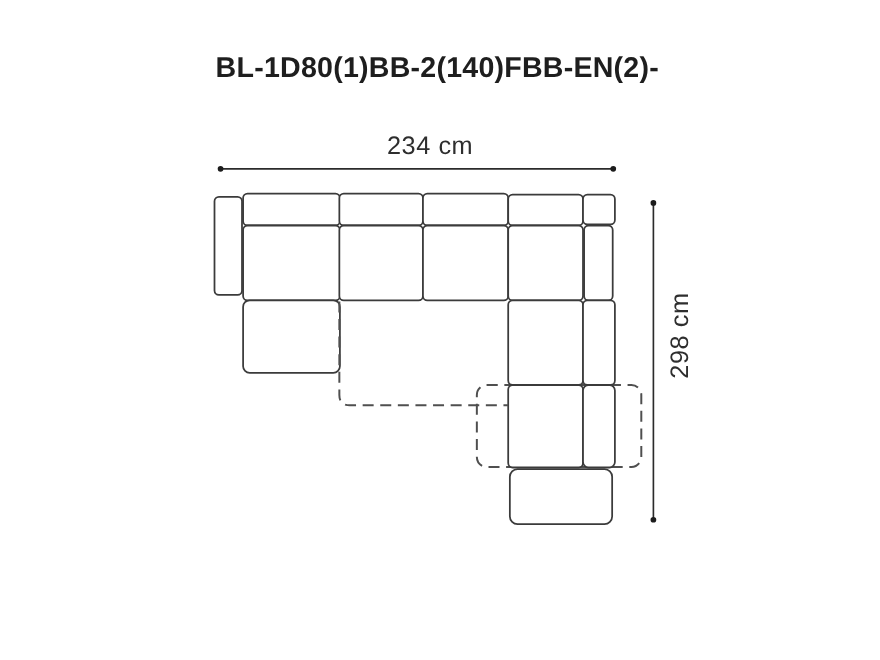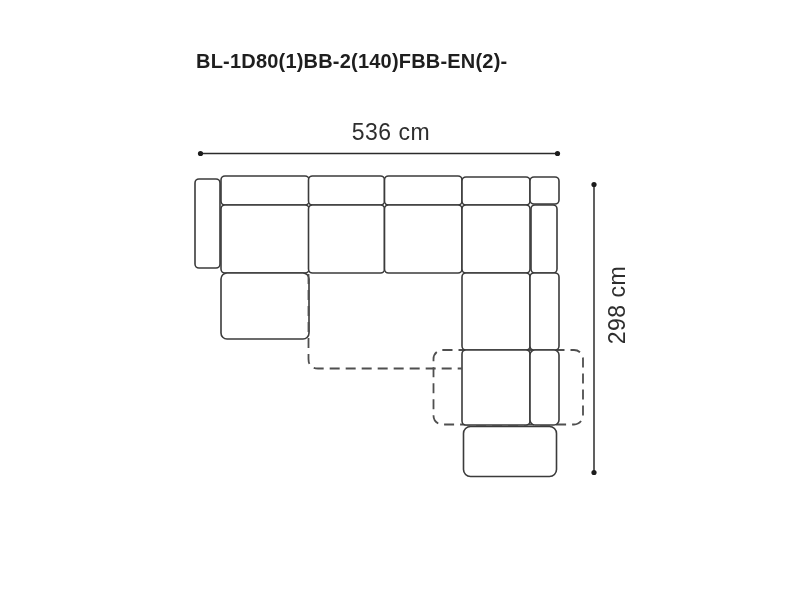--- a/index.html
+++ b/index.html
@@ -11,21 +11,21 @@
   }
   html,body{margin:0;padding:0;}
   body{
     width:800px;height:600px;position:relative;overflow:hidden;
     background:var(--bg);
     font-family:"Liberation Sans", sans-serif;
   }
   .stage{position:absolute;inset:0;width:800px;height:600px;}
   .title{
     position:absolute;left:196px;top:50px;
-    font-size:20px;font-weight:bold;line-height:23px;
+    font-size:26px;font-weight:bold;line-height:23px;
     letter-spacing:0.2px;color:var(--text);white-space:nowrap;
   }
   .dim-label{
     position:absolute;color:#2e2e2e;font-size:23px;line-height:24px;
     letter-spacing:0.5px;text-align:center;white-space:nowrap;
   }
   .dim-h{left:331px;top:120px;width:120px;}
   .dim-v{left:557px;top:293px;width:120px;height:24px;transform:rotate(-90deg);}
   svg{position:absolute;left:0;top:0;}
   .solid{fill:#ffffff;stroke:var(--outline);stroke-width:1.6;}
@@ -35,21 +35,21 @@
 </style>
 </head>
 <body>
 
 <div class="stage">
 
   <div class="title">
     <div>BL-1D80(1)BB-2(140)FBB-EN(2)-</div>
   </div>
 
-  <div class="dim-label dim-h">536 cm</div>
+  <div class="dim-label dim-h">234 cm</div>
 
   <div class="dim-label dim-v">298 cm</div>
 
   <svg width="800" height="600" viewBox="0 0 800 600">
 
     <rect class="dashed" x="433.5" y="350" width="149.5" height="74.5" rx="9"></rect>
 
     <rect class="solid" x="195" y="179" width="25" height="89" rx="4"></rect>
 
     <rect class="solid" x="221" y="176" width="88" height="29" rx="4"></rect>

